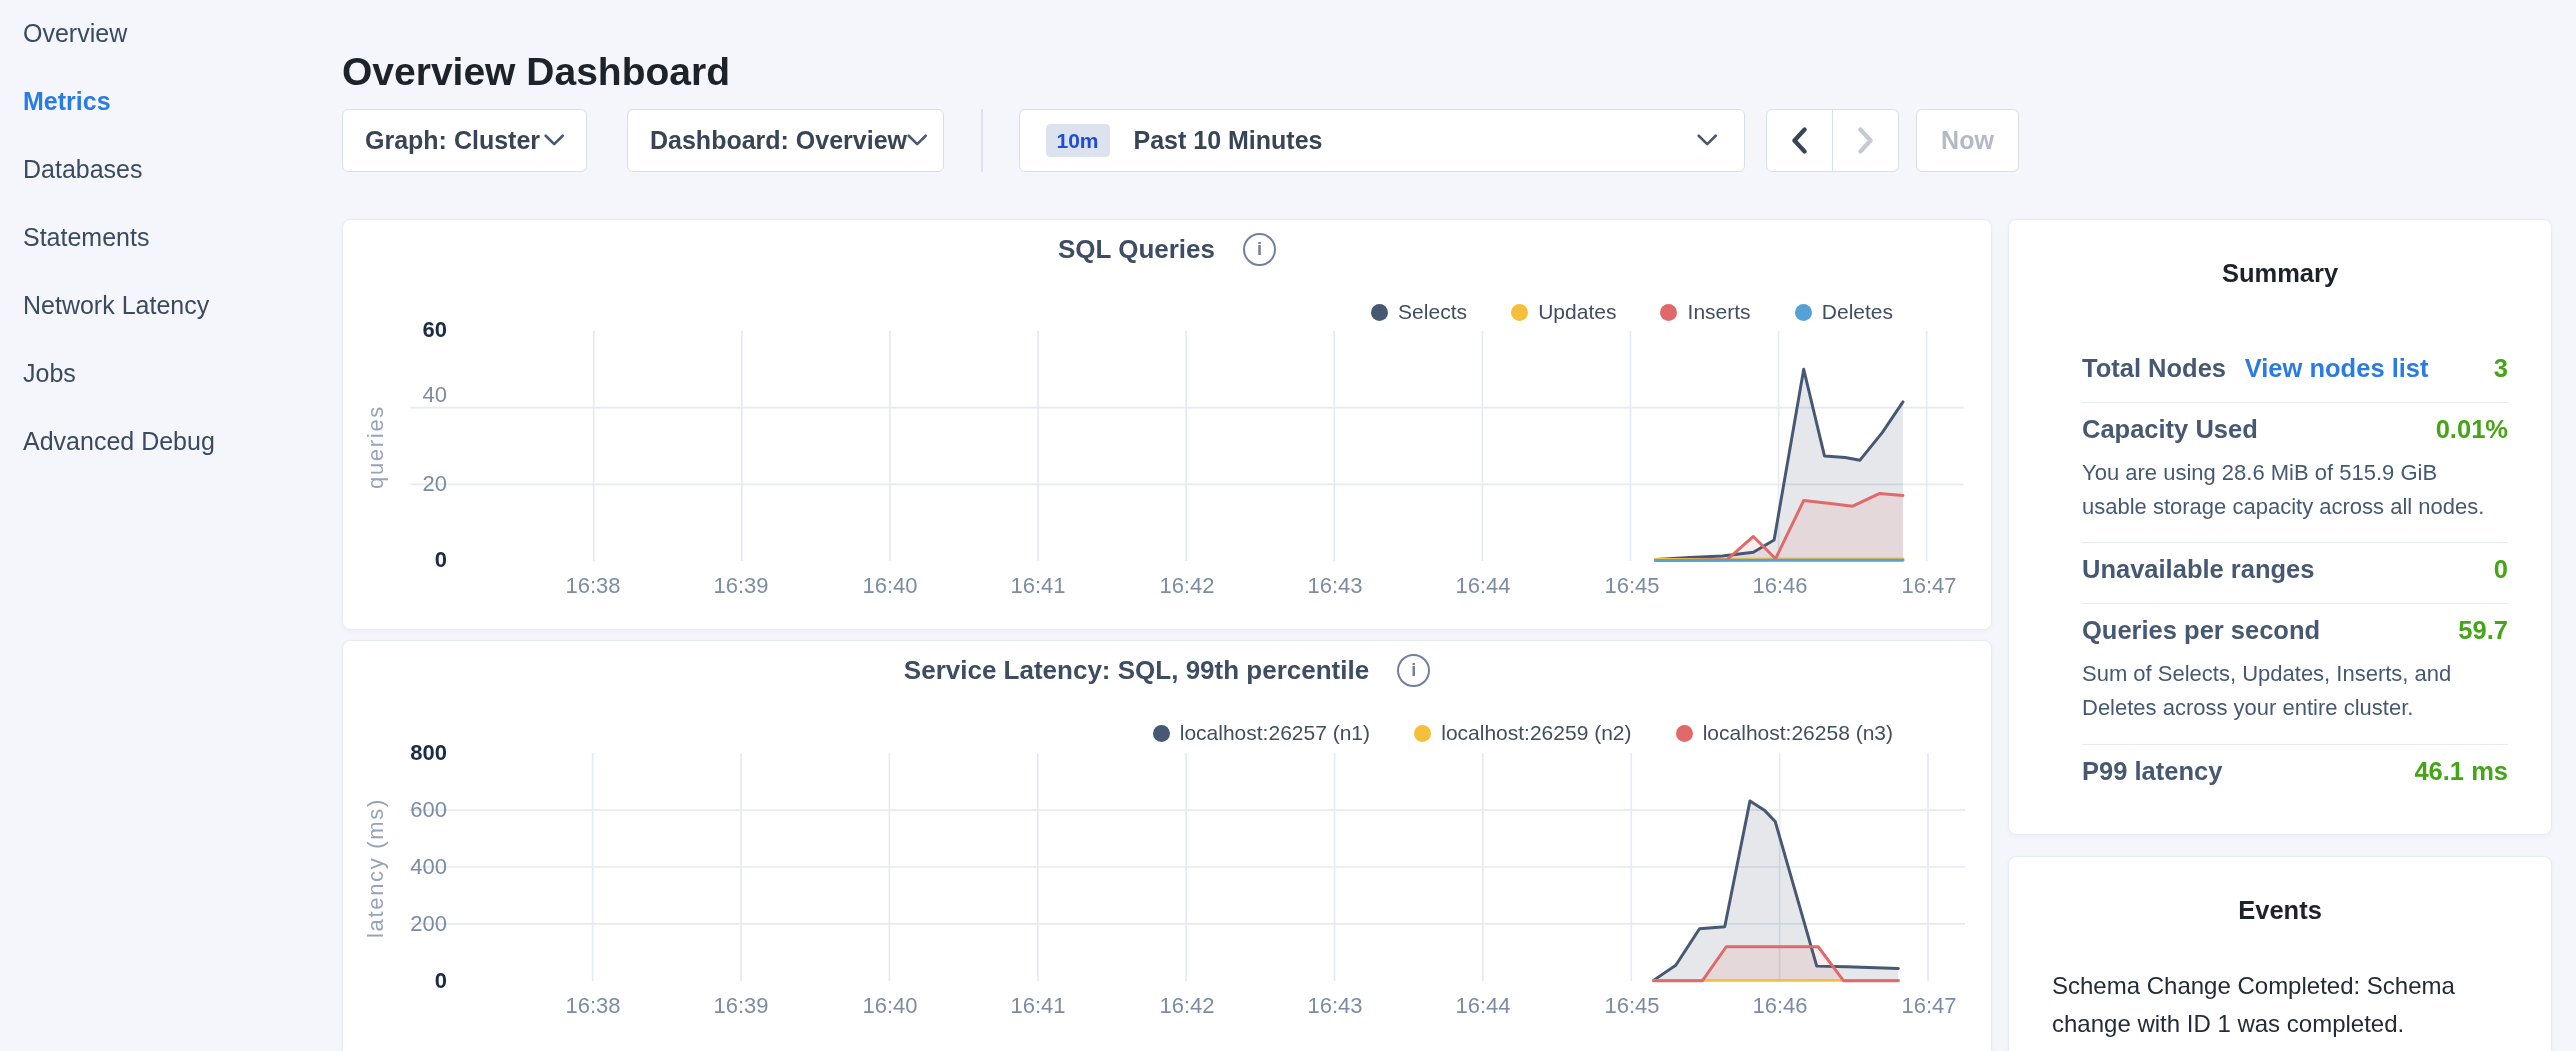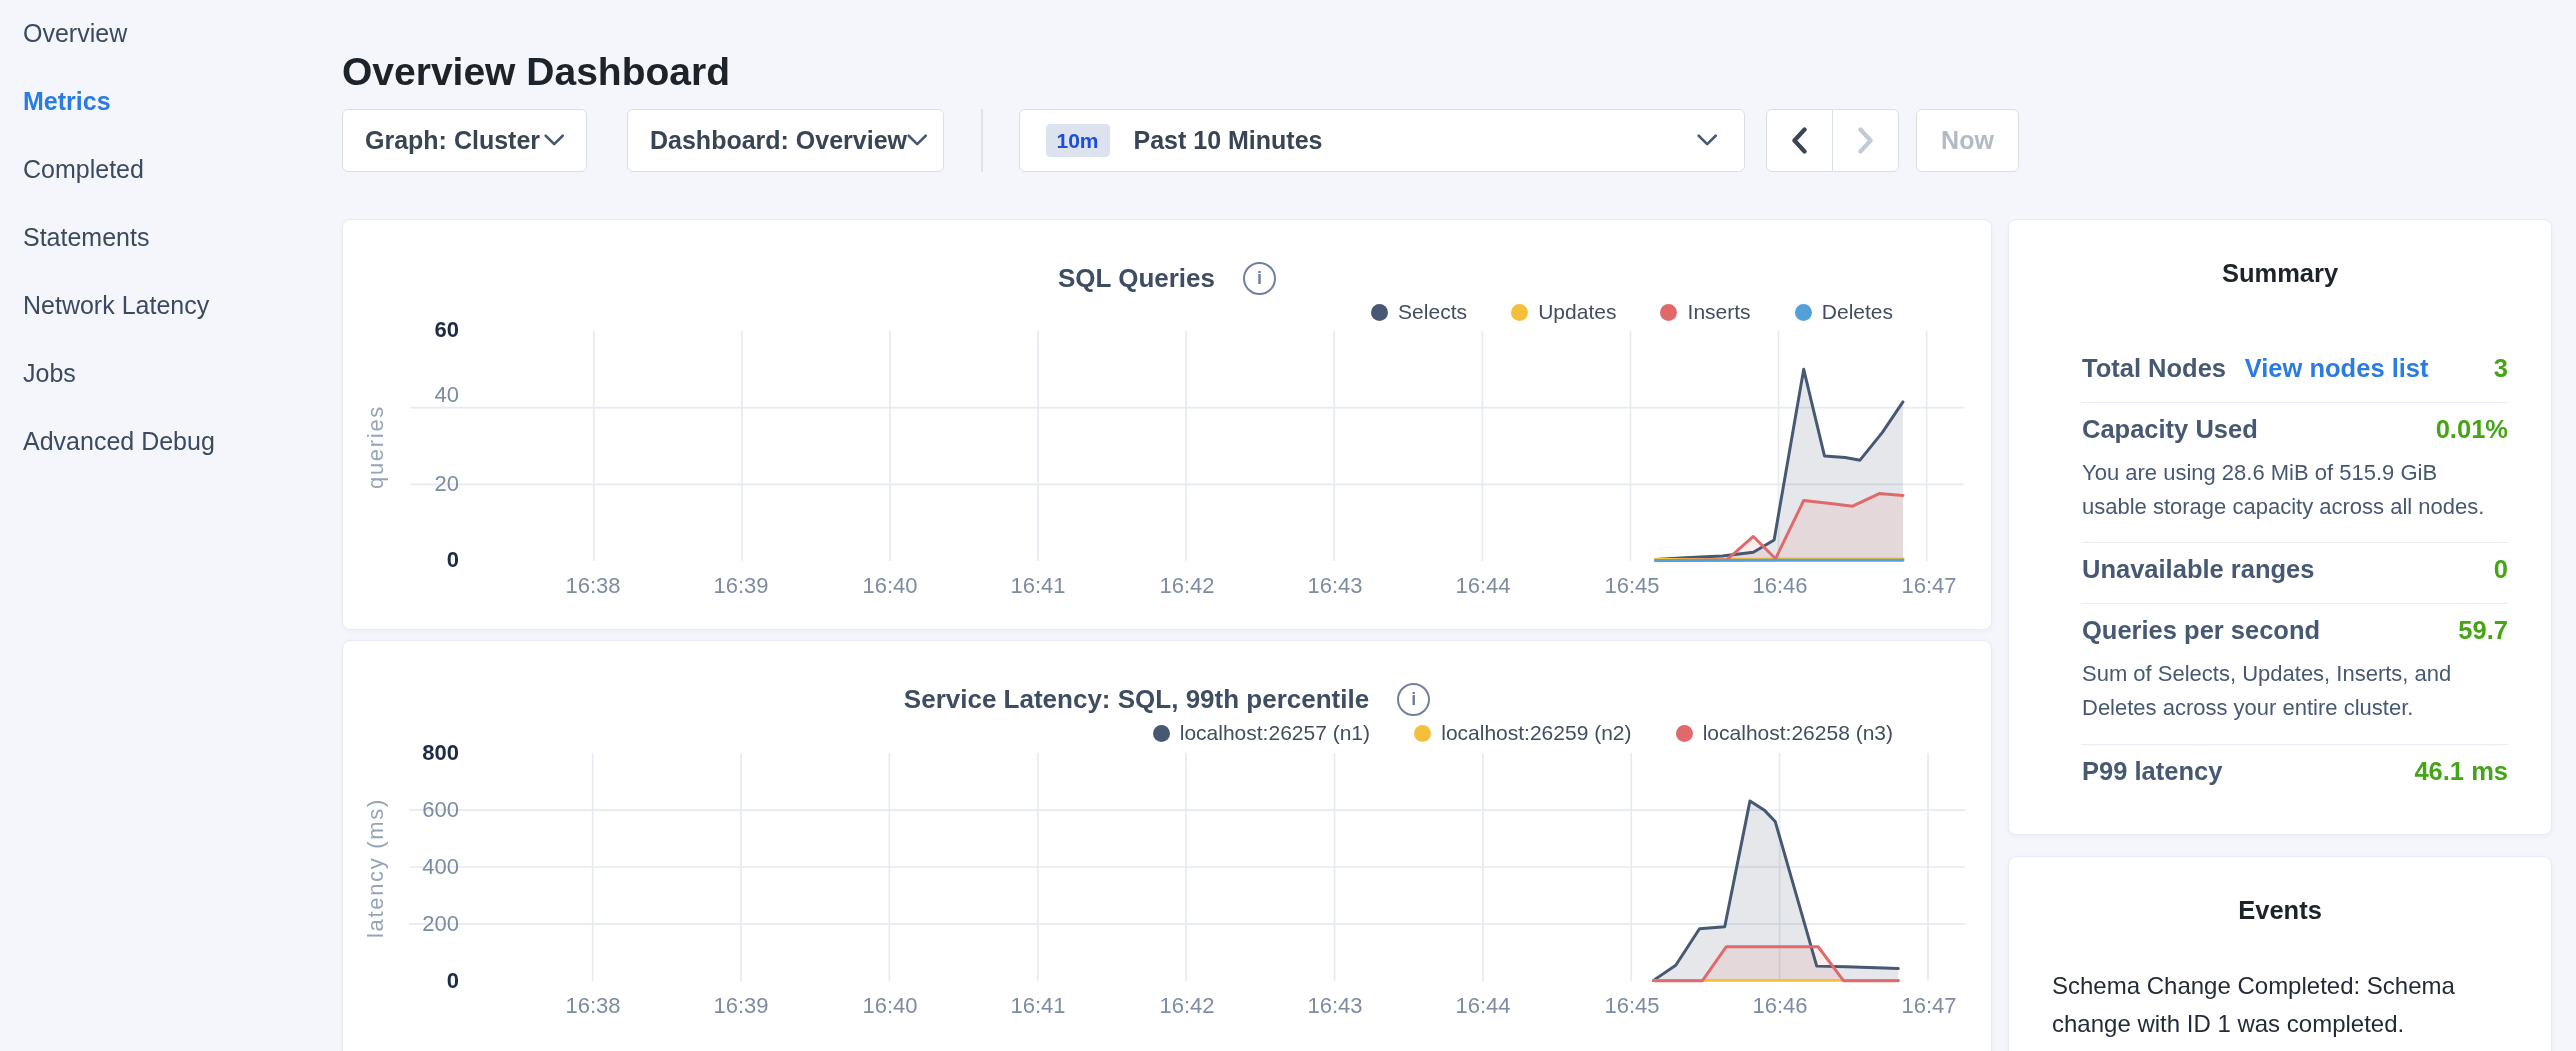--- a/index.html
+++ b/index.html
@@ -26,28 +26,28 @@
   .pager-cell:first-child{border-right:1.7px solid #d9dfe9;}
   #now-btn{left:1916px;width:103px;justify-content:center;font-size:25px;font-weight:700;color:#b3bac6;}
   
   .card{position:absolute;background:#fff;border:1.7px solid #e7ebf3;border-radius:8.5px;box-sizing:border-box;
     box-shadow:0 1.7px 5.1px rgba(40,55,80,0.04);}
   #chart1{left:342px;top:219px;width:1650px;height:411px;}
   #chart2{left:342px;top:640px;width:1650px;height:442px;}
   #summary{left:2008px;top:219px;width:544px;height:616px;}
   #events{left:2008px;top:856px;width:544px;height:272px;}
   
-  .chart-head{position:absolute;left:0;top:42px;width:100%;display:flex;align-items:center;justify-content:center;gap:28px;}
+  .chart-head{position:absolute;left:0;top:13px;width:100%;display:flex;align-items:center;justify-content:center;gap:28px;}
   .chart-title{margin:0;font-size:26px;font-weight:700;color:#3f4d63;white-space:nowrap;}
   .info-icon{width:29px;height:29px;border:2.6px solid #7180a0;border-radius:50%;color:#7180a0;font-size:18px;font-weight:700;
     display:inline-flex;align-items:center;justify-content:center;cursor:pointer;}
   .legend{position:absolute;right:98px;top:80px;display:flex;gap:44px;}
   .legend-item{display:flex;align-items:center;gap:10.2px;font-size:21px;color:#424d5f;white-space:nowrap;}
   .legend-dot{width:17px;height:17px;border-radius:50%;display:inline-block;}
-  .ytick{position:absolute;left:0;width:104px;text-align:right;font-size:22px;color:#7d8ba3;margin-left:12px;}
+  .ytick{position:absolute;left:0;width:104px;text-align:right;font-size:22px;color:#7d8ba3;}
   .ytick.extreme{color:#1c2b46;font-weight:700;}
   .xtick{position:absolute;width:102px;text-align:center;font-size:22px;color:#7d8ba3;}
   .ylabel{position:absolute;width:255px;text-align:center;font-size:22px;color:#97a3b7;letter-spacing:1.7px;
     transform:rotate(-90deg);}
   
   .panel-title{margin:8px;padding-top:31px;text-align:center;font-size:25.5px;font-weight:700;color:#1e222a;}
   .summary-body{padding:46px 43px 0 43px;margin-left:30px;}
   .summary-row{padding:12px 0 18.7px 0;}
   .summary-row + .summary-row{border-top:1.7px solid #e8ebf1;}
   .row-line{display:flex;align-items:baseline;}
@@ -59,21 +59,21 @@
   .event-msg{font-size:24px;line-height:38px;color:#242b38;}
   .event-time{margin-top:6.8px;font-size:22px;color:#5d6f8b;}
   svg{display:block;}
 </style>
 </head>
 <body>
 
 <nav id="sidebar" class="abs">
     <div class="side-item" style="top: 18.7px;">Overview</div>
     <div class="side-item active" style="top: 87px;">Metrics</div>
-    <div class="side-item" style="top: 155px;">Completed</div>
+    <div class="side-item" style="top: 155px;">Databases</div>
     <div class="side-item" style="top: 223px;">Statements</div>
     <div class="side-item" style="top: 291px;">Network Latency</div>
     <div class="side-item" style="top: 359px;">Jobs</div>
     <div class="side-item" style="top: 427px;">Advanced Debug</div>
   </nav>
 
 <h1 id="page-title" class="abs">Overview Dashboard</h1>
 
 <div id="graph-dd" class="ctrl">
   <span class="ctrl-label">Graph: Cluster</span>

